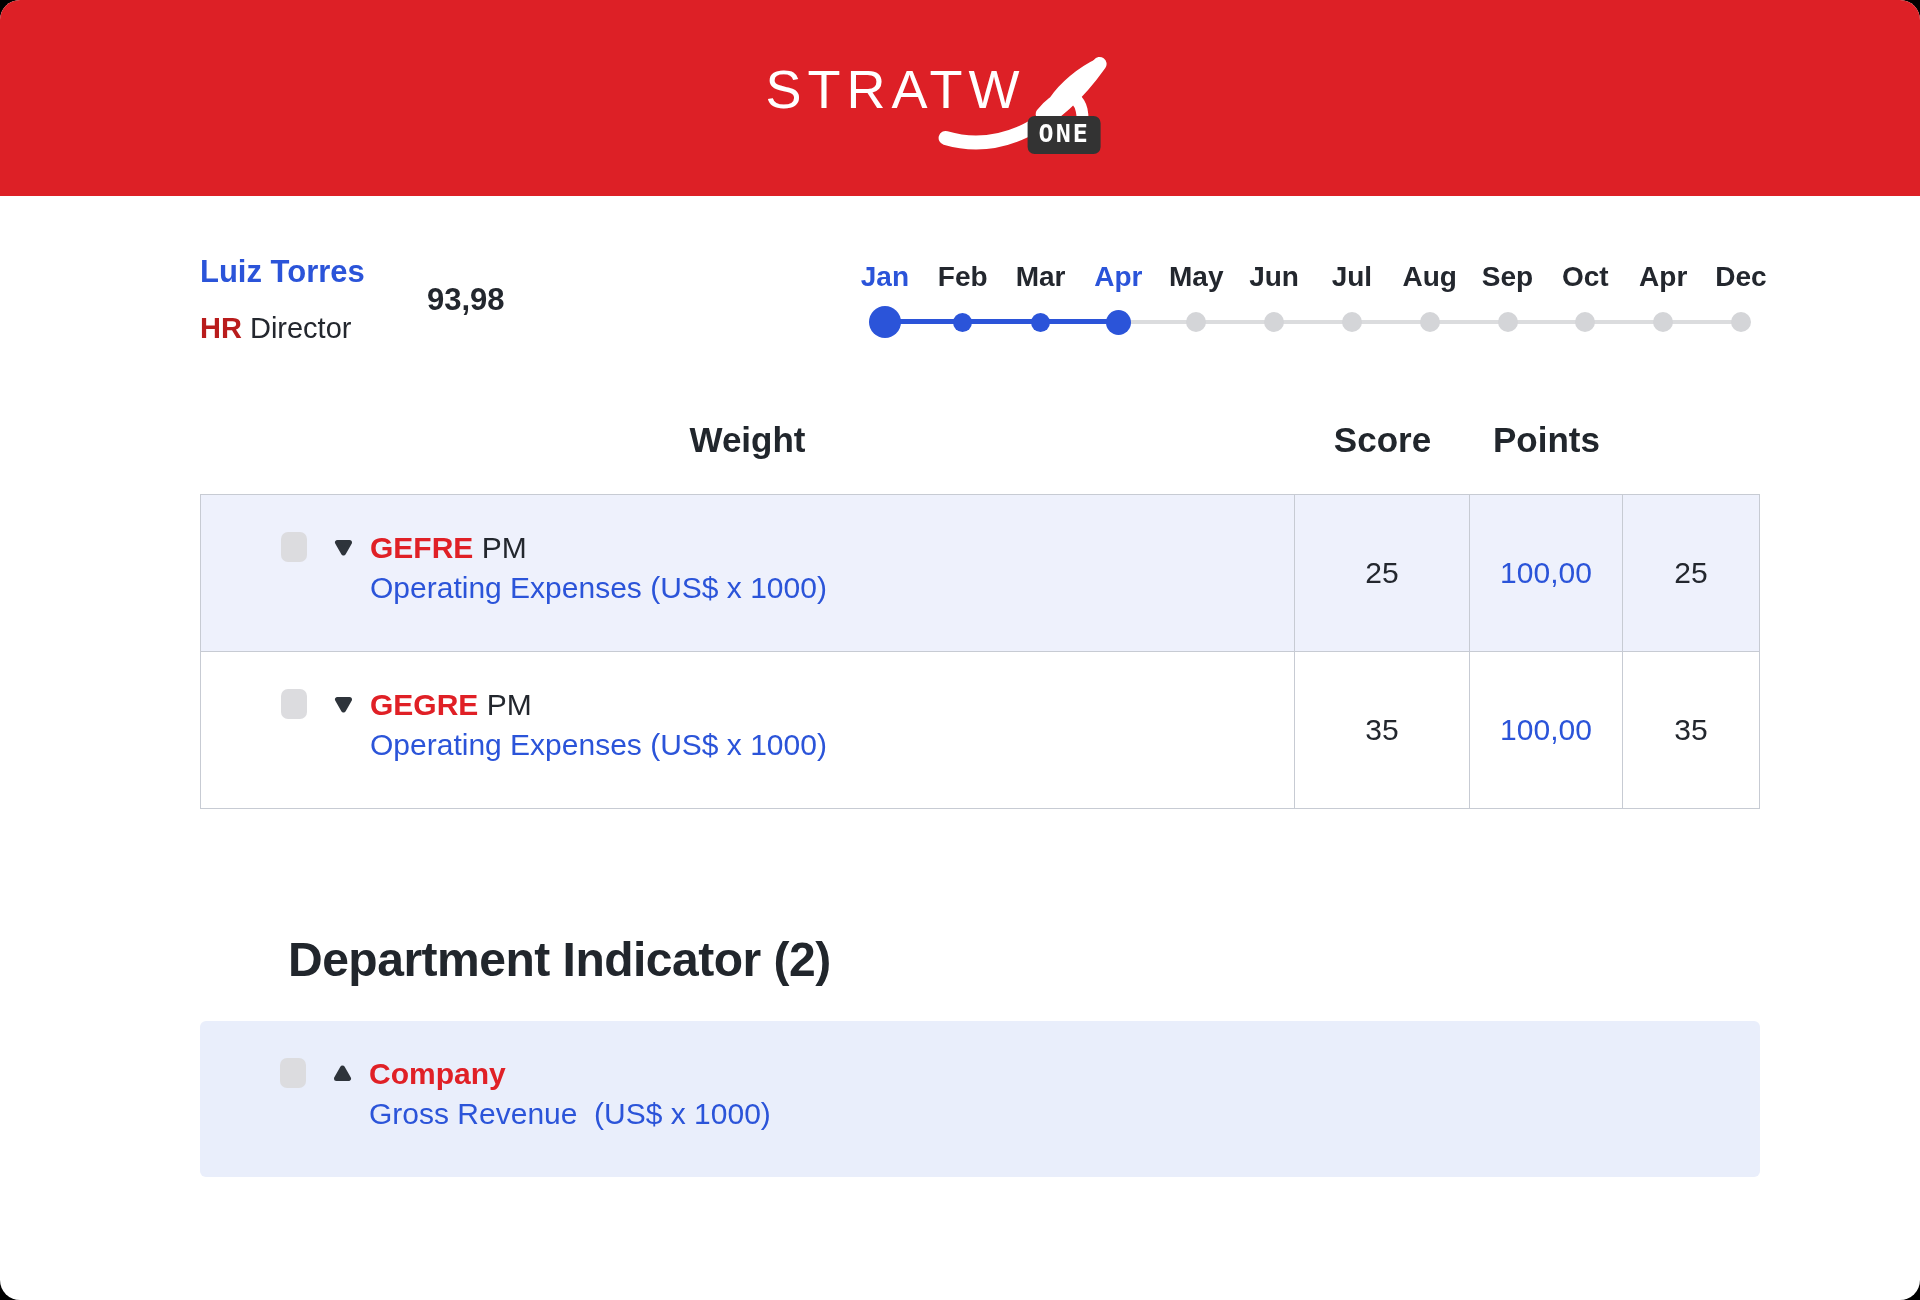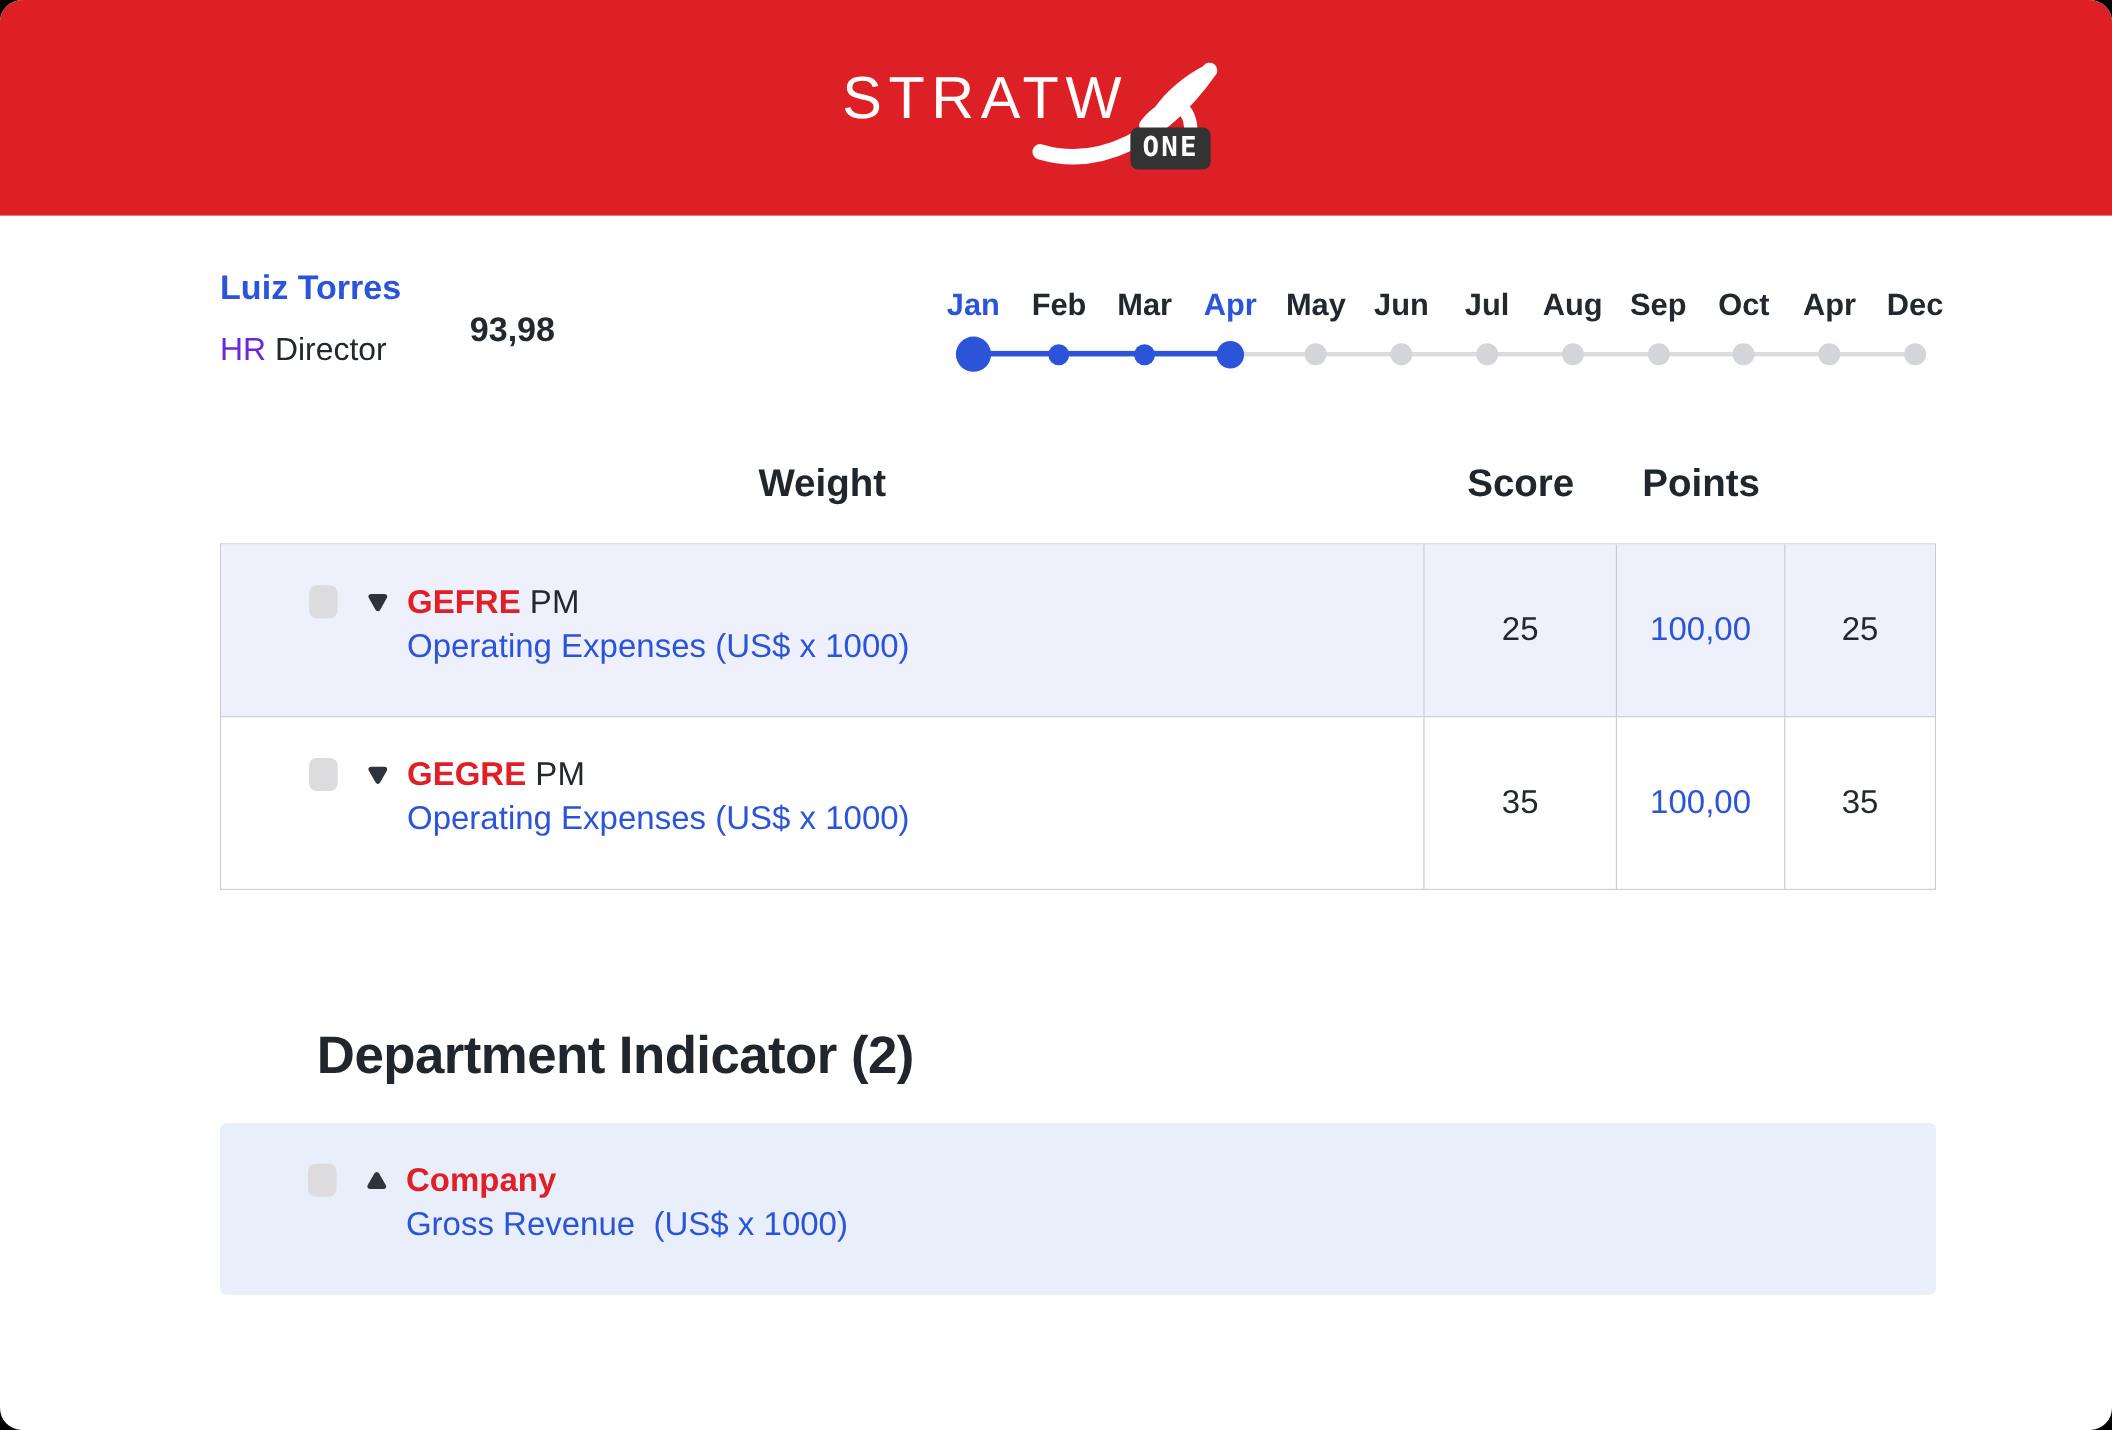--- a/index.html
+++ b/index.html
@@ -9,24 +9,24 @@
   
   .top-banner{position:relative;height:196px;background:#dd2026;}
   .logo{position:absolute;left:50%;top:40px;transform:translateX(-54%);width:360px;height:130px;}
   .logo-word{position:absolute;left:0;top:22px;color:#ffffff;font-size:54px;font-weight:400;letter-spacing:6px;line-height:1;}
   .logo-swoosh{position:absolute;left:172px;top:0;}
   .logo-badge{position:absolute;left:262px;top:76px;background:#333333;color:#ffffff;border-radius:7px;
     font-family:"DejaVu Sans Mono","Liberation Mono",monospace;font-weight:bold;font-size:25px;
     letter-spacing:2px;padding:3px 11px 5px 11px;line-height:1.2;}
 
   
-  .user-block{position:absolute;left:200px;top:246px;line-height:1;}
+  .user-block{position:absolute;left:200px;top:256px;line-height:1;}
   .user-name{color:#2b54d9;font-size:31px;font-weight:700;}
   .user-role{margin-top:27px;font-size:29px;font-weight:500;}
-  .role-prefix{color:#6d28d9;font-weight:400;}
+  .role-prefix{color:#b91c1c;font-weight:700;}
   .role-suffix{color:#23272e;font-weight:500;}
   .user-score{position:absolute;left:427px;top:282px;color:#23272e;font-size:31px;font-weight:700;}
 
   .timeline{position:absolute;left:846px;top:260px;width:934px;height:110px;}
   .months{display:flex;position:relative;z-index:2;}
   .month{width:77.83px;text-align:center;cursor:pointer;}
   .m-label{display:block;font-size:28px;font-weight:600;color:#23272e;line-height:34px;}
   .m-label.blue{color:#2b54d9;}
   .m-dotrow{height:36px;margin-top:10px;display:flex;align-items:center;justify-content:center;}
   .dot{border-radius:50%;display:block;}

